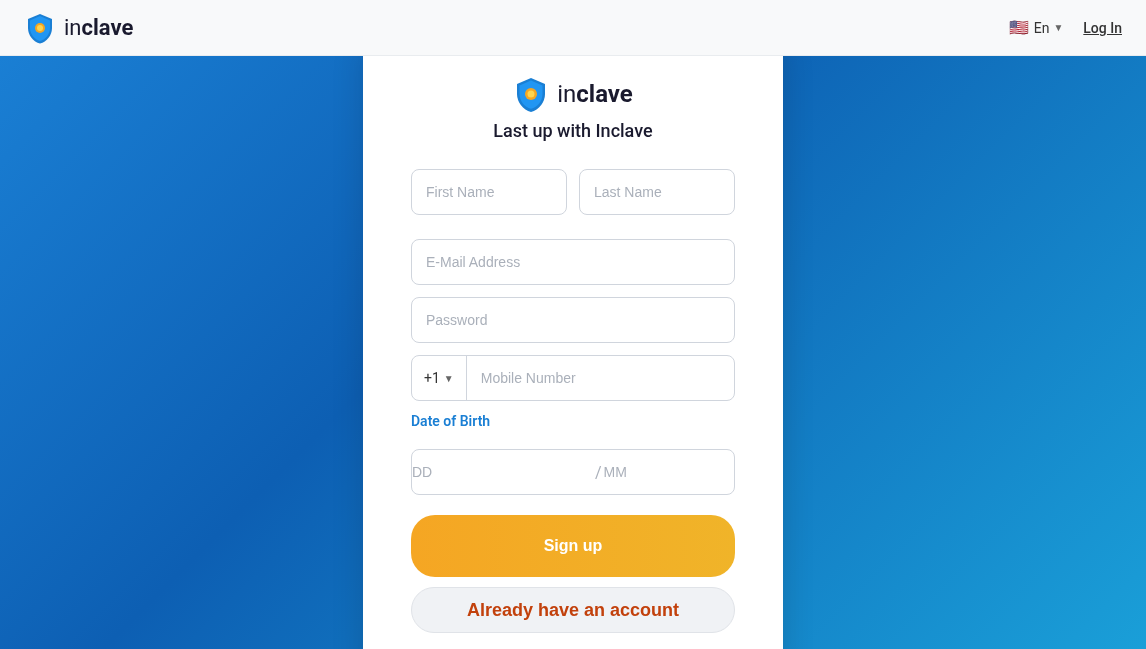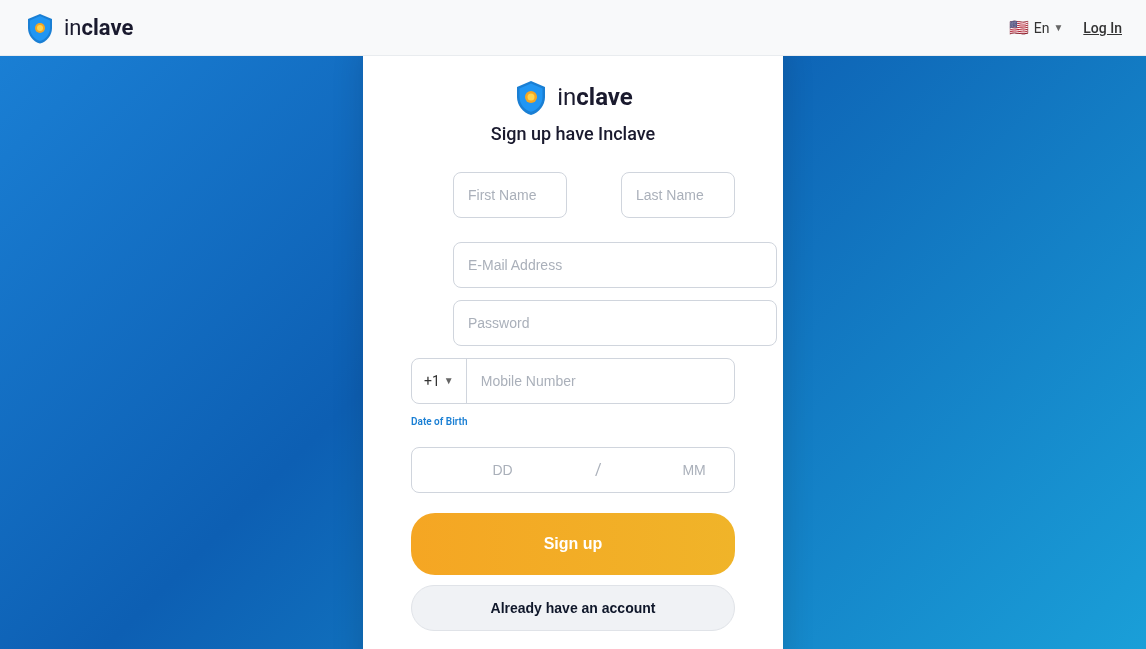--- a/index.html
+++ b/index.html
@@ -139,21 +139,20 @@
     
     .form-row {
       display: flex;
       gap: 12px;
       margin-bottom: 12px;
     }
 
     .form-group {
       margin-bottom: 12px;
       width: 100%;
-      margin-left: 42px;
     }
 
     .form-control {
       width: 100%;
       height: 46px;
       border: 1.5px solid #d0d5dd;
       border-radius: 8px;
       padding: 0 14px;
       font-size: 14px;
       color: #333;
@@ -199,42 +198,41 @@
       color: #0369a1;
       height: 100%;
       background: transparent;
     }
 
     .phone-input::placeholder {
       color: #aab0ba;
     }
 
     .dob-label {
-      font-size: 10px;
+      font-size: 14px;
       color: #1a7fd4;
       font-weight: 600;
       margin-bottom: 20px;
     }
 
     .dob-row {
       display: flex;
       align-items: center;
       border: 1.5px solid #d0d5dd;
       border-radius: 8px;
       height: 46px;
       overflow: hidden;
       background: #fff;
       margin-bottom: 20px;
     }
 
     .dob-field {
       flex: 1;
       border: none;
       outline: none;
-      text-align: center;
       font-size: 14px;
       color: #aab0ba;
       height: 100%;
       background: transparent;
     }
 
     .dob-field::placeholder {
       color: #aab0ba;
     }
 
@@ -259,22 +257,22 @@
       margin-bottom: 10px;
       transition: opacity 0.2s;
     }
 
     .btn-already {
       width: 100%;
       height: 46px;
       background: #f0f2f5;
       border: 1.5px solid #e0e3e8;
       border-radius: 24px;
-      color: #0f172a;
-      font-size: 14px;
+      color: #c2410c;
+      font-size: 18px;
       font-weight: 600;
       cursor: pointer;
       transition: background 0.2s;
     }
   </style>
 </head>
 <body>
 
 <header class="header">
   <div class="header-logo">
@@ -308,21 +306,21 @@
         <svg class="card-logo-icon" viewBox="0 0 36 36" fill="none" xmlns="http://www.w3.org/2000/svg">
           <path d="M18 2L4 8v10c0 8.28 5.94 16.03 14 17.93C26.06 34.03 32 26.28 32 18V8L18 2z" fill="#1a7fd4"></path>
           <path d="M18 4.5L6.5 9.5V18c0 6.88 4.92 13.3 11.5 14.83C24.58 31.3 29.5 24.88 29.5 18V9.5L18 4.5z" fill="#2196f3"></path>
           <circle cx="18" cy="18" r="6" fill="#f5a623"></circle>
           <circle cx="18" cy="18" r="3.5" fill="#ffd54f"></circle>
         </svg>
         <span class="card-logo-text">
           <span>in</span><strong>clave</strong>
         </span>
       </div>
-      <div class="card-title">Sign up have Inclave</div>
+      <div class="card-title">Last up with Inclave</div>
     </div>
 
     <form>
       
       <div class="form-row">
         <div class="form-group">
           <input class="form-control" type="text" placeholder="First Name" style="">
         </div>
         <div class="form-group">
           <input class="form-control" type="text" placeholder="Last Name" style="">

